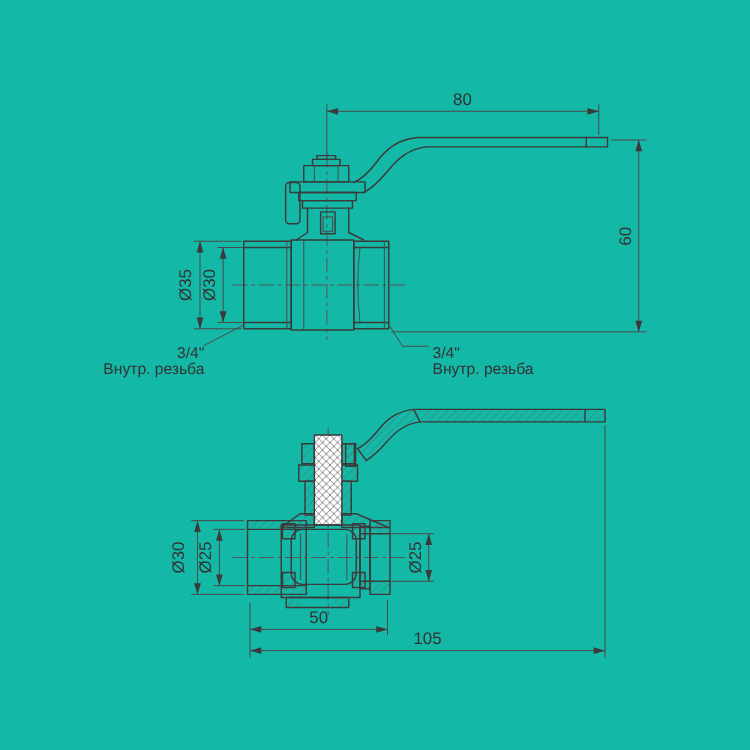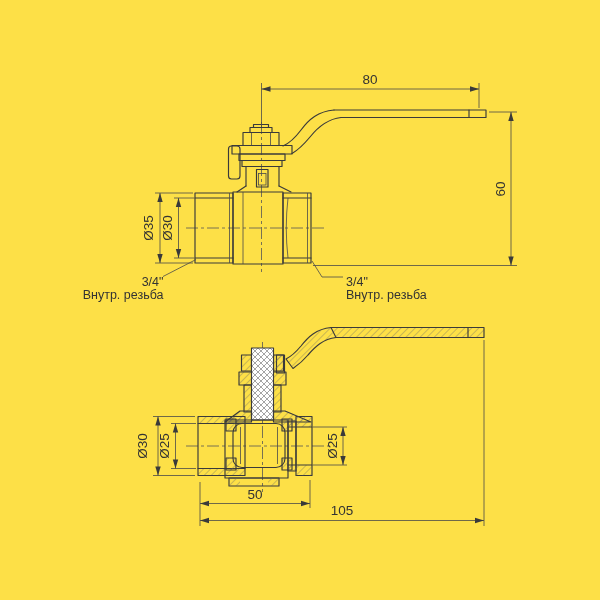--- a/index.html
+++ b/index.html
@@ -1,16 +1,16 @@
 <!DOCTYPE html>
 <html><head>
 <meta charset="utf-8">
 <style>
   html, body { margin: 0; padding: 0; background: #ffffff; }
-  .stage { width: 600px; height: 600px; position: relative; background: #fde047; }
+  .stage { width: 600px; height: 600px; position: relative; background: #14b8a6; }
   svg text {
     font-family: "Liberation Sans", "DejaVu Sans", sans-serif;
     fill: #333333;
   }
   .dim-text { font-size: 13.5px; }
   .note-text { font-size: 12.5px; }
   .outline { stroke: #3a3a3a; stroke-width: 1.15; fill: none; stroke-linejoin: round; stroke-linecap: round; }
   .thin    { stroke: #4a4a4a; stroke-width: 0.8; fill: none; }
   .dimline { stroke: #4a4a4a; stroke-width: 0.8; fill: none; }
   .arrow   { fill: #3a3a3a; stroke: none; }

